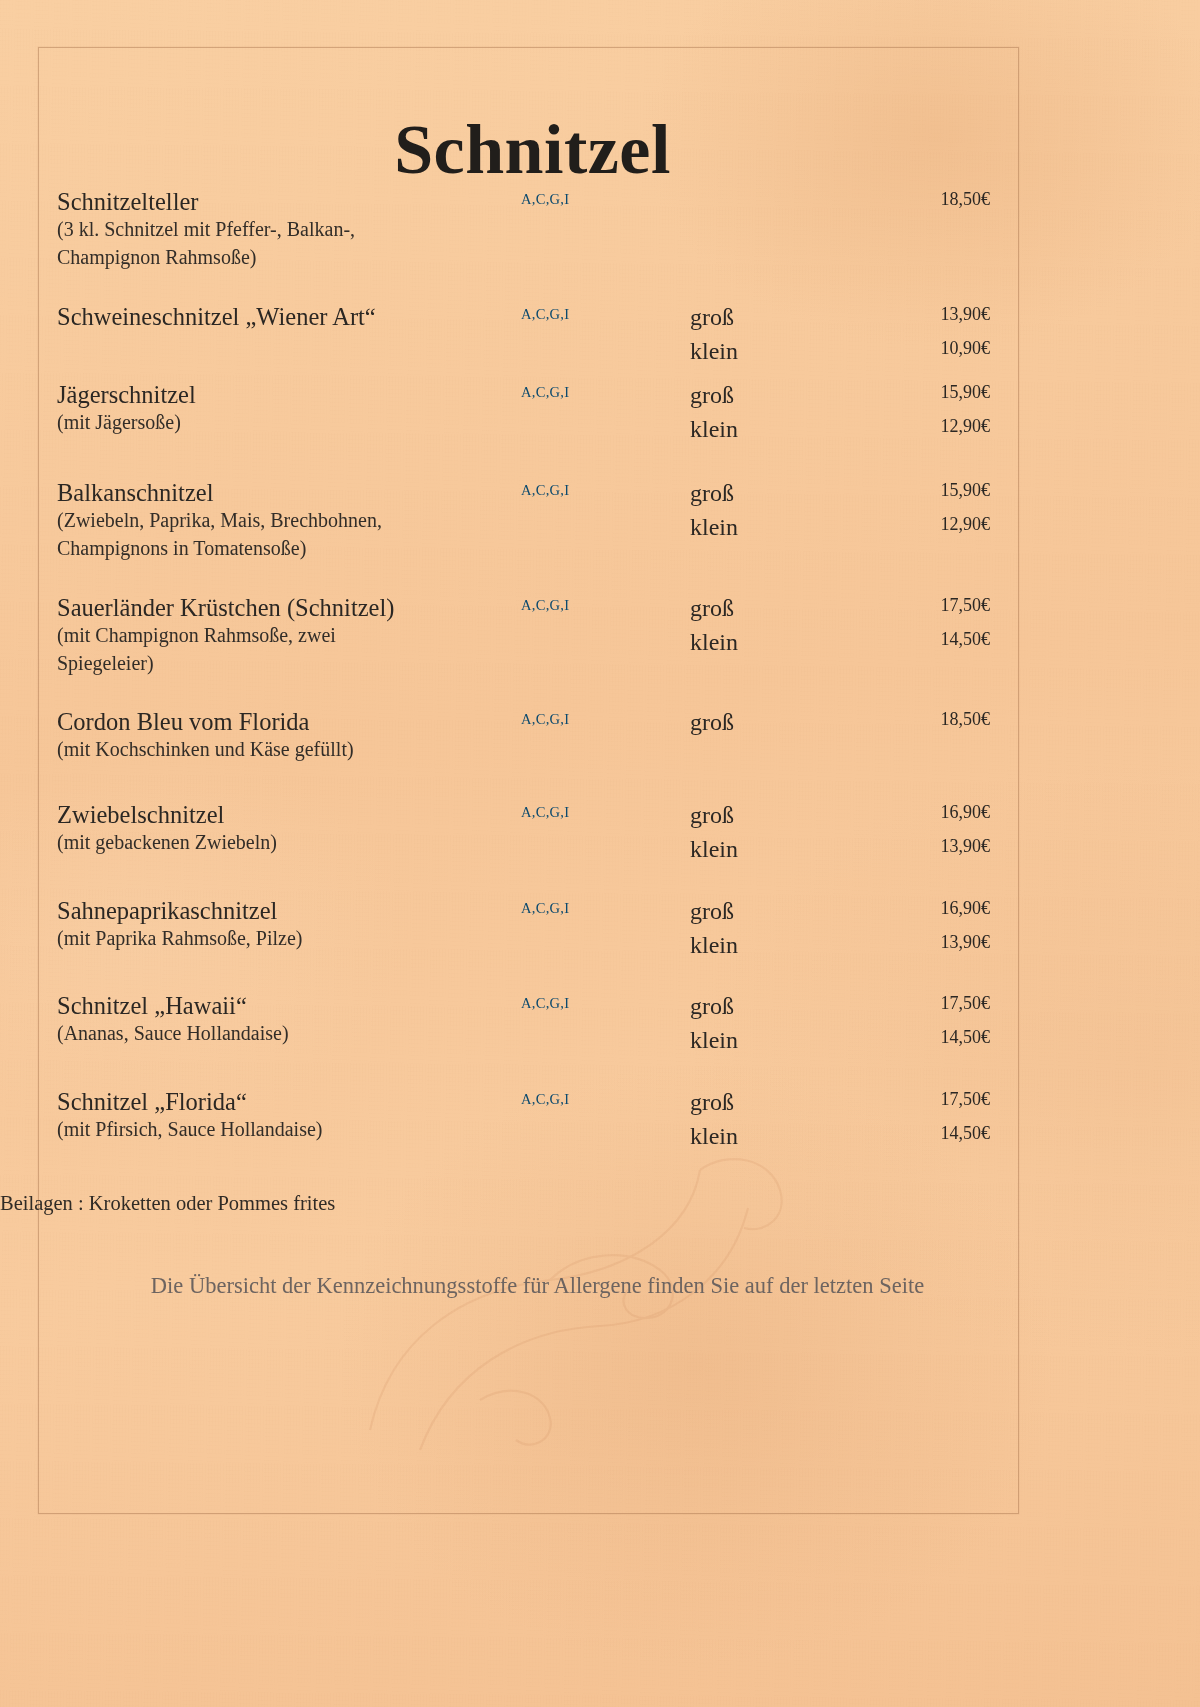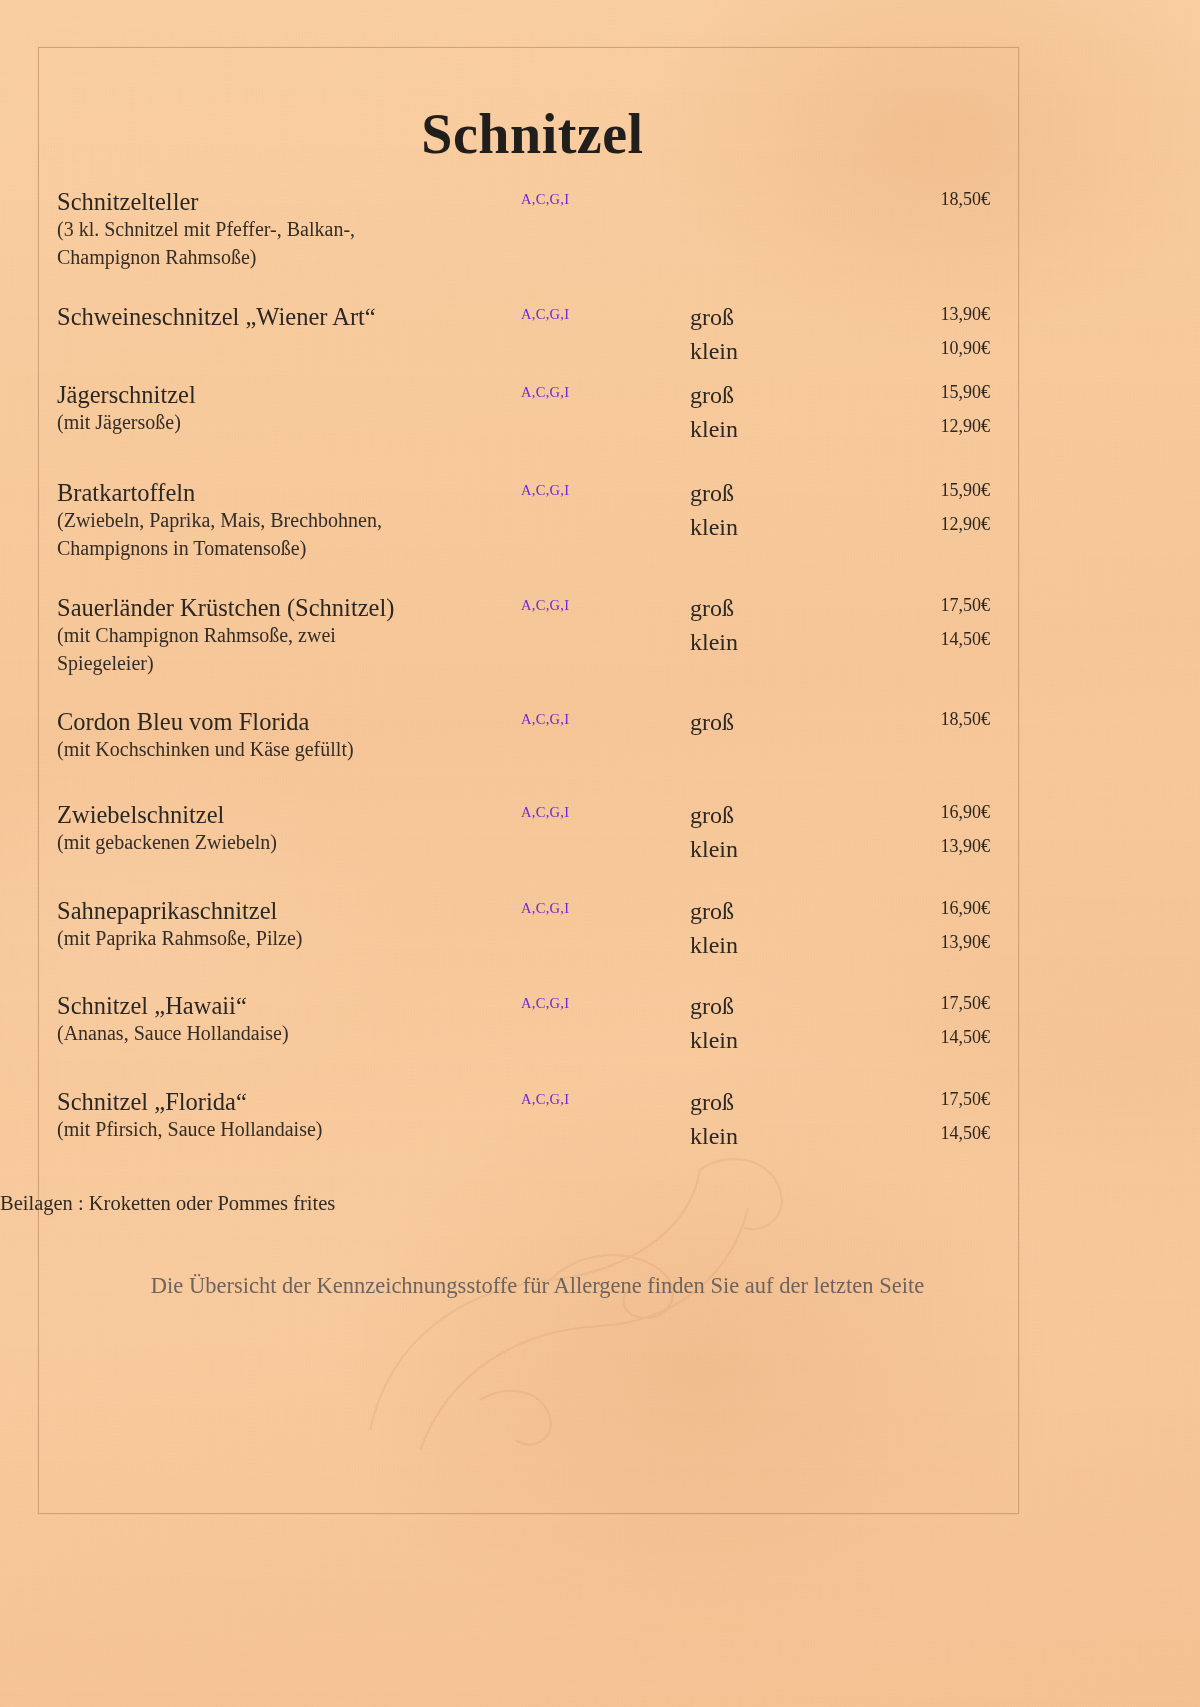--- a/index.html
+++ b/index.html
@@ -63,21 +63,21 @@
     position: absolute;
     inset: 0;
   }
 
   .menu-title {
     position: absolute;
     left: 0;
     top: 68px;
     width: 1065px;
     text-align: center;
-    font-size: 56px;
+    font-size: 70px;
     font-weight: 700;
     letter-spacing: 0.5px;
     color: #211e1b;
     font-family: "Liberation Serif", "DejaVu Serif", serif;
     line-height: 1;
   }
 
   .items {
     position: absolute;
     left: 0;
@@ -109,21 +109,21 @@
     color: #322d28;
     line-height: 1.38;
     width: 470px;
     font-family: Liberation Serif, serif;
   }
   .item-allergens {
     position: absolute;
     left: 521px;
     top: 1px;
     font-size: 14.5px;
-    color: #6d28d9;
+    color: #0c4a6e;
     letter-spacing: 0.3px;
     white-space: nowrap;
   }
 
   .sizes {
     position: absolute;
     left: 690px;
     top: 0;
     width: 120px;
   }
@@ -231,21 +231,21 @@
         <div class="sizes">
           <div class="size-row">groß</div>
           <div class="size-row">klein</div>
         </div>
         <div class="prices">
           <div class="price-row">15,90€</div>
           <div class="price-row">12,90€</div>
         </div>
       </div>
       <div class="menu-item" style="top: 481px;">
-        <div class="item-name">Bratkartoffeln</div>
+        <div class="item-name">Balkanschnitzel</div>
         <div class="item-desc">
           <div>(Zwiebeln, Paprika, Mais, Brechbohnen,</div>
           <div>Champignons in Tomatensoße)</div>
         </div>
         <div class="item-allergens">A,C,G,I</div>
         <div class="sizes">
           <div class="size-row">groß</div>
           <div class="size-row">klein</div>
         </div>
         <div class="prices">

